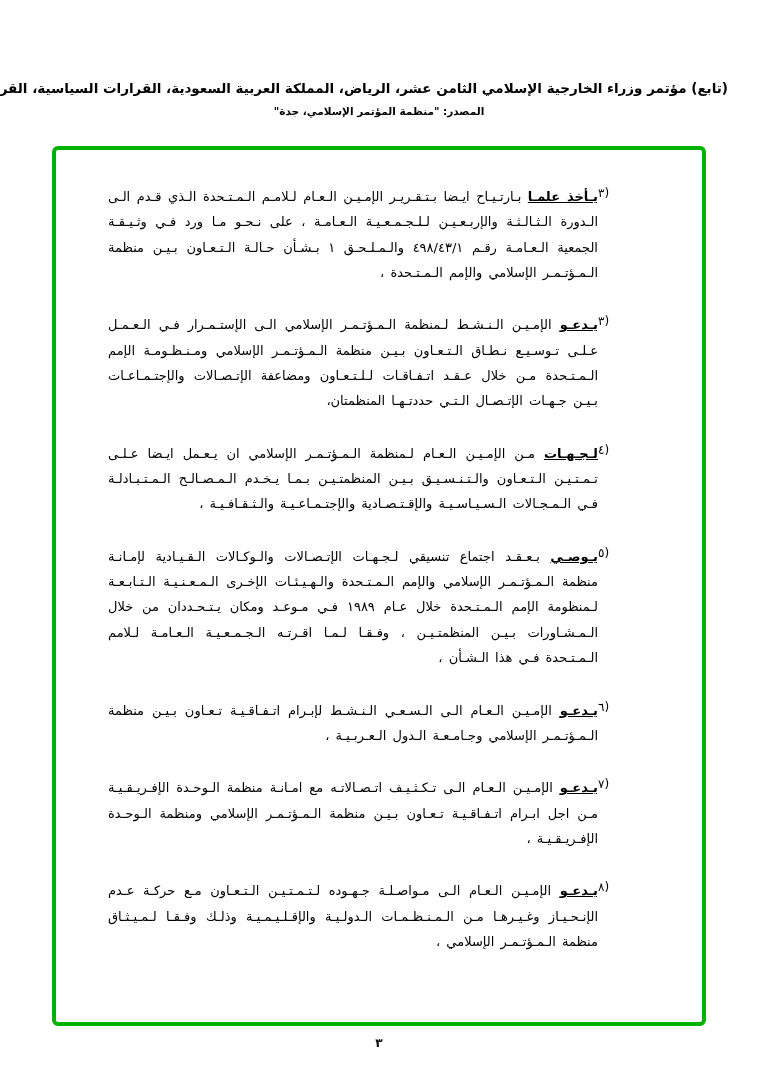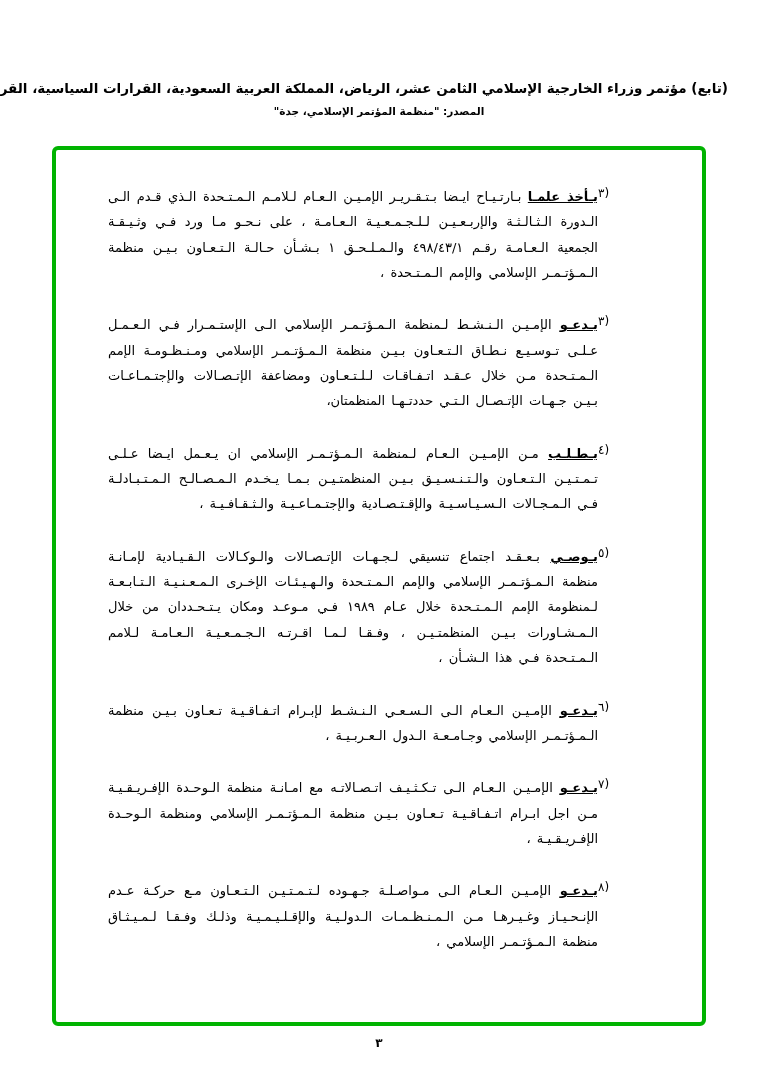--- a/index.html
+++ b/index.html
@@ -117,21 +117,21 @@
         <div class="item-body"><span class="lead">يـأخذ علمـا</span><span> بـارتـيـاح ايـضا بـتـقـريـر الإمـيـن الـعـام لـلامـم الـمـتـحدة الـذي قـدم الـى الـدورة الـثـالـثـة والإربـعـيـن لـلـجـمـعـيـة الـعـامـة ، على نـحـو مـا ورد فـي وثـيـقـة الجمعية الـعـامـة رقـم ٤٩٨/٤٣/١ والـمـلـحـق ١ بـشـأن حـالـة الـتـعـاون بـيـن منظمة الـمـؤتـمـر الإسلامي والإمم الـمـتـحدة ،</span></div>
       </div>
 
       <div class="item">
         <div class="item-num">(٣</div>
         <div class="item-body"><span class="lead">يـدعـو</span><span> الإمـيـن الـنـشـط لـمنظمة الـمـؤتـمـر الإسلامي الـى الإستـمـرار فـي الـعـمـل عـلـى تـوسـيـع نـطـاق الـتـعـاون بـيـن منظمة الـمـؤتـمـر الإسلامي ومـنـظـومـة الإمم الـمـتـحدة مـن خلال عـقـد اتـفـاقـات لـلـتـعـاون ومضاعفة الإتـصـالات والإجتـمـاعـات بـيـن جـهـات الإتـصـال الـتـي حددتـهـا المنظمتان،</span></div>
       </div>
 
       <div class="item">
         <div class="item-num">(٤</div>
-        <div class="item-body"><span class="lead">يـطـلـب</span><span> مـن الإمـيـن الـعـام لـمنظمة  الـمـؤتـمـر الإسلامي ان يـعـمل ايـضا عـلـى تـمـتـيـن الـتـعـاون والـتـنـسـيـق بـيـن المنظمتـيـن بـمـا يـخـدم الـمـصـالـح الـمـتـبـادلـة فـي الـمـجـالات الـسـيـاسـيـة والإقـتـصـادية والإجتـمـاعـيـة والـثـقـافـيـة ،</span></div>
+        <div class="item-body"><span class="lead">لـجـهـات</span><span> مـن الإمـيـن الـعـام لـمنظمة  الـمـؤتـمـر الإسلامي ان يـعـمل ايـضا عـلـى تـمـتـيـن الـتـعـاون والـتـنـسـيـق بـيـن المنظمتـيـن بـمـا يـخـدم الـمـصـالـح الـمـتـبـادلـة فـي الـمـجـالات الـسـيـاسـيـة والإقـتـصـادية والإجتـمـاعـيـة والـثـقـافـيـة ،</span></div>
       </div>
 
       <div class="item">
         <div class="item-num">(٥</div>
         <div class="item-body"><span class="lead">يـوصـي</span><span> بـعـقـد اجتماع تنسيقي لـجـهـات الإتـصـالات والـوكـالات الـقـيـادية لإمـانـة منظمة الـمـؤتـمـر الإسلامي والإمم الـمـتـحدة والـهـيـئـات الإخـرى الـمـعـنـيـة الـتـابـعـة لـمنظومة الإمم الـمـتـحدة خلال عـام ١٩٨٩ فـي مـوعـد ومكان يـتـحـددان من خلال الـمـشـاورات بـيـن المنظمتـيـن ، وفـقـا لـمـا اقـرتـه الـجـمـعـيـة الـعـامـة لـلامم الـمـتـحدة فـي هذا الـشـأن ،</span></div>
       </div>
 
       <div class="item">
         <div class="item-num">(٦</div>
         <div class="item-body"><span class="lead">يـدعـو</span><span> الإمـيـن الـعـام الـى الـسـعـي الـنـشـط لإبـرام اتـفـاقـيـة تـعـاون بـيـن منظمة الـمـؤتـمـر الإسلامي وجـامـعـة الـدول الـعـربـيـة ،</span></div>

